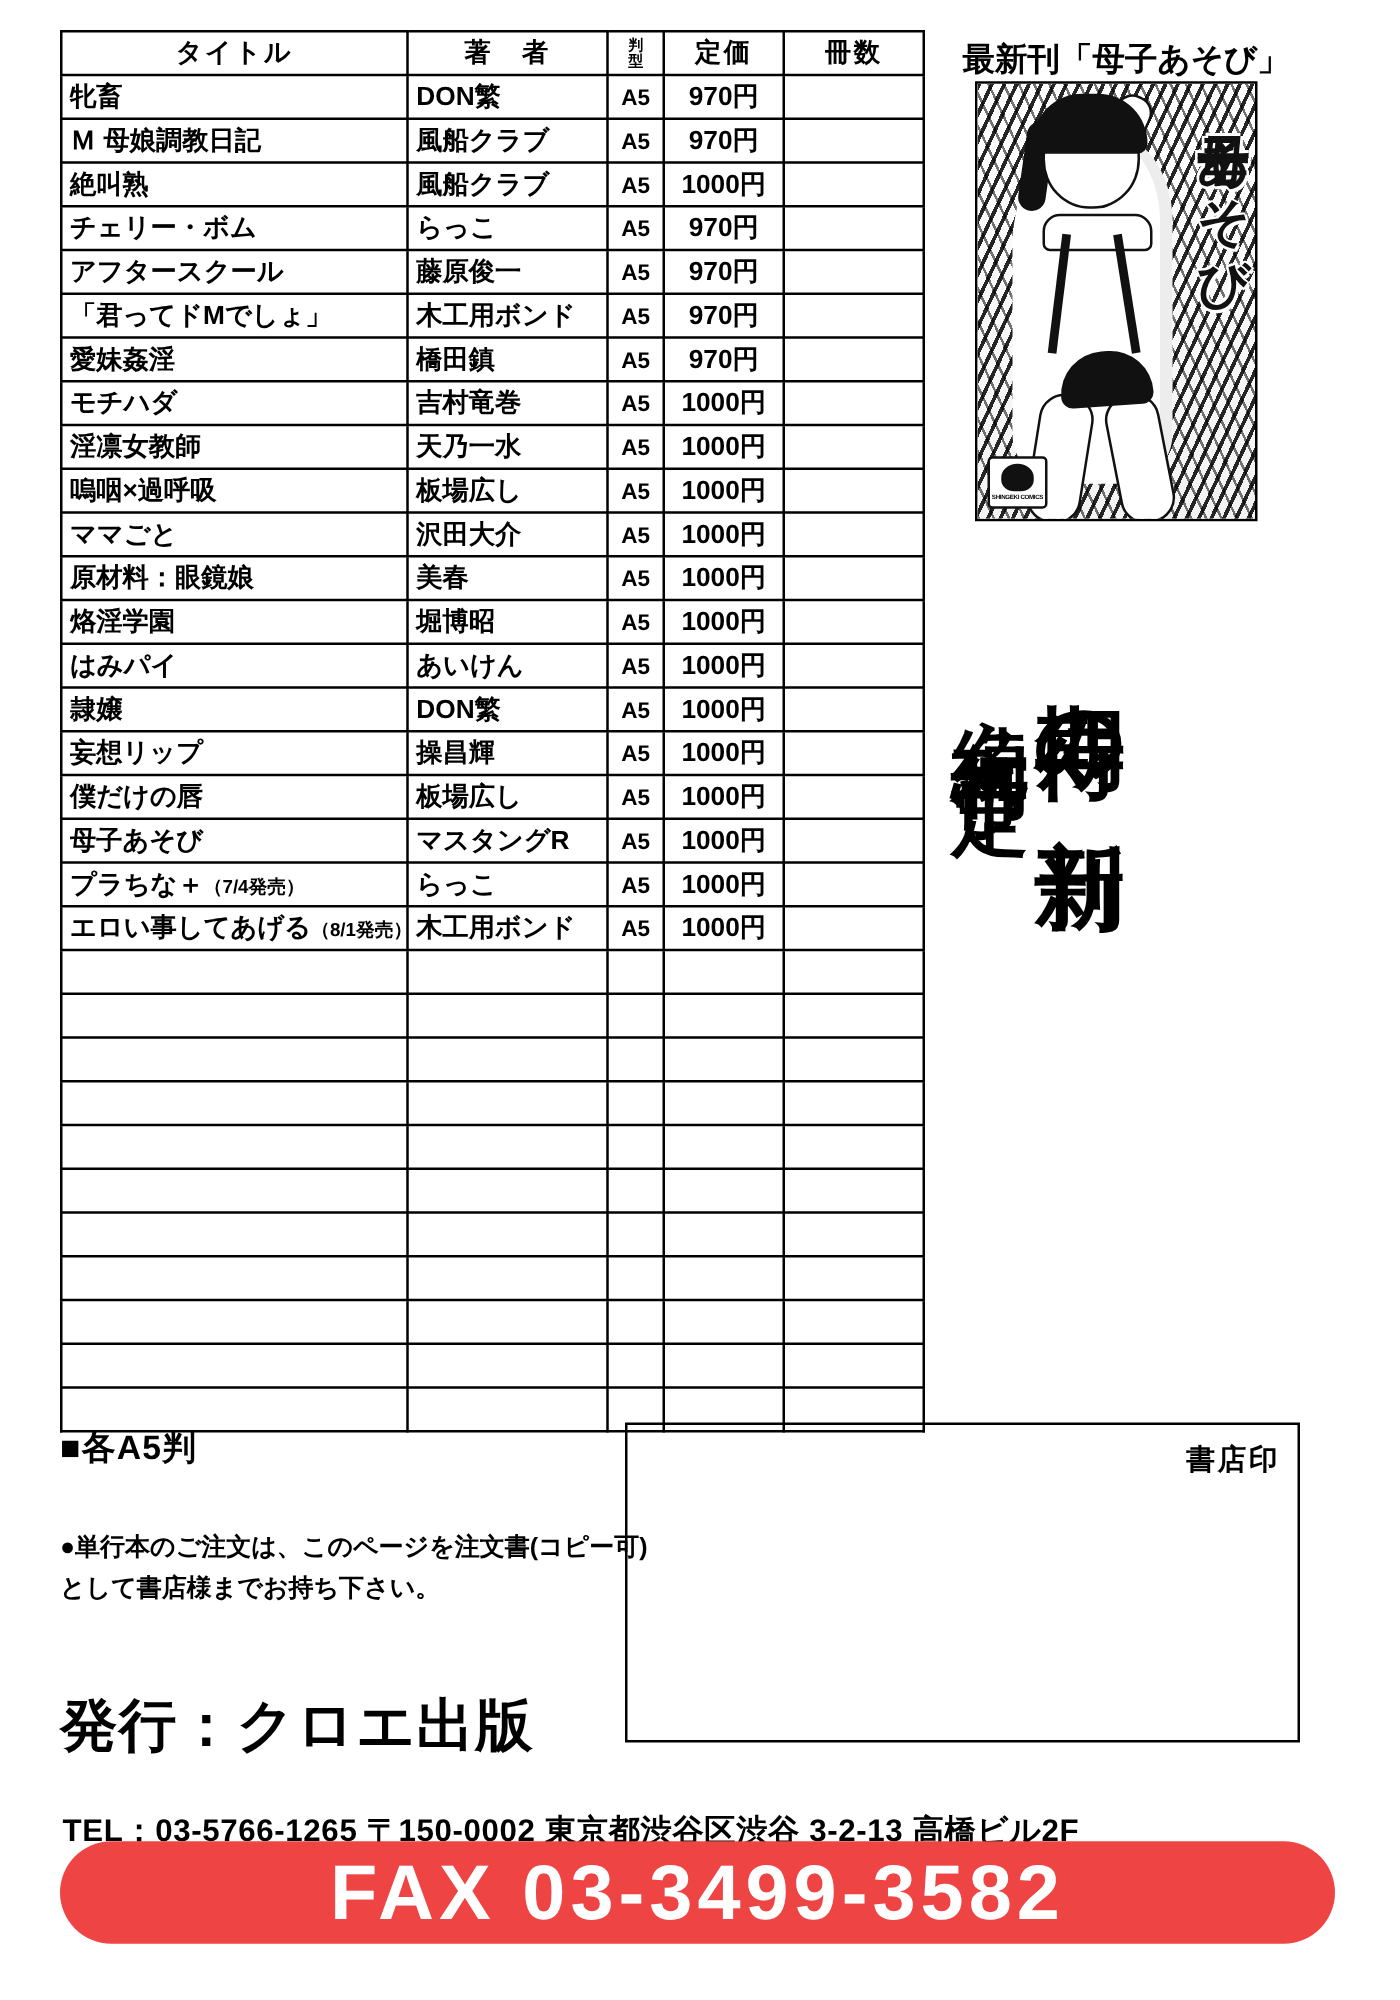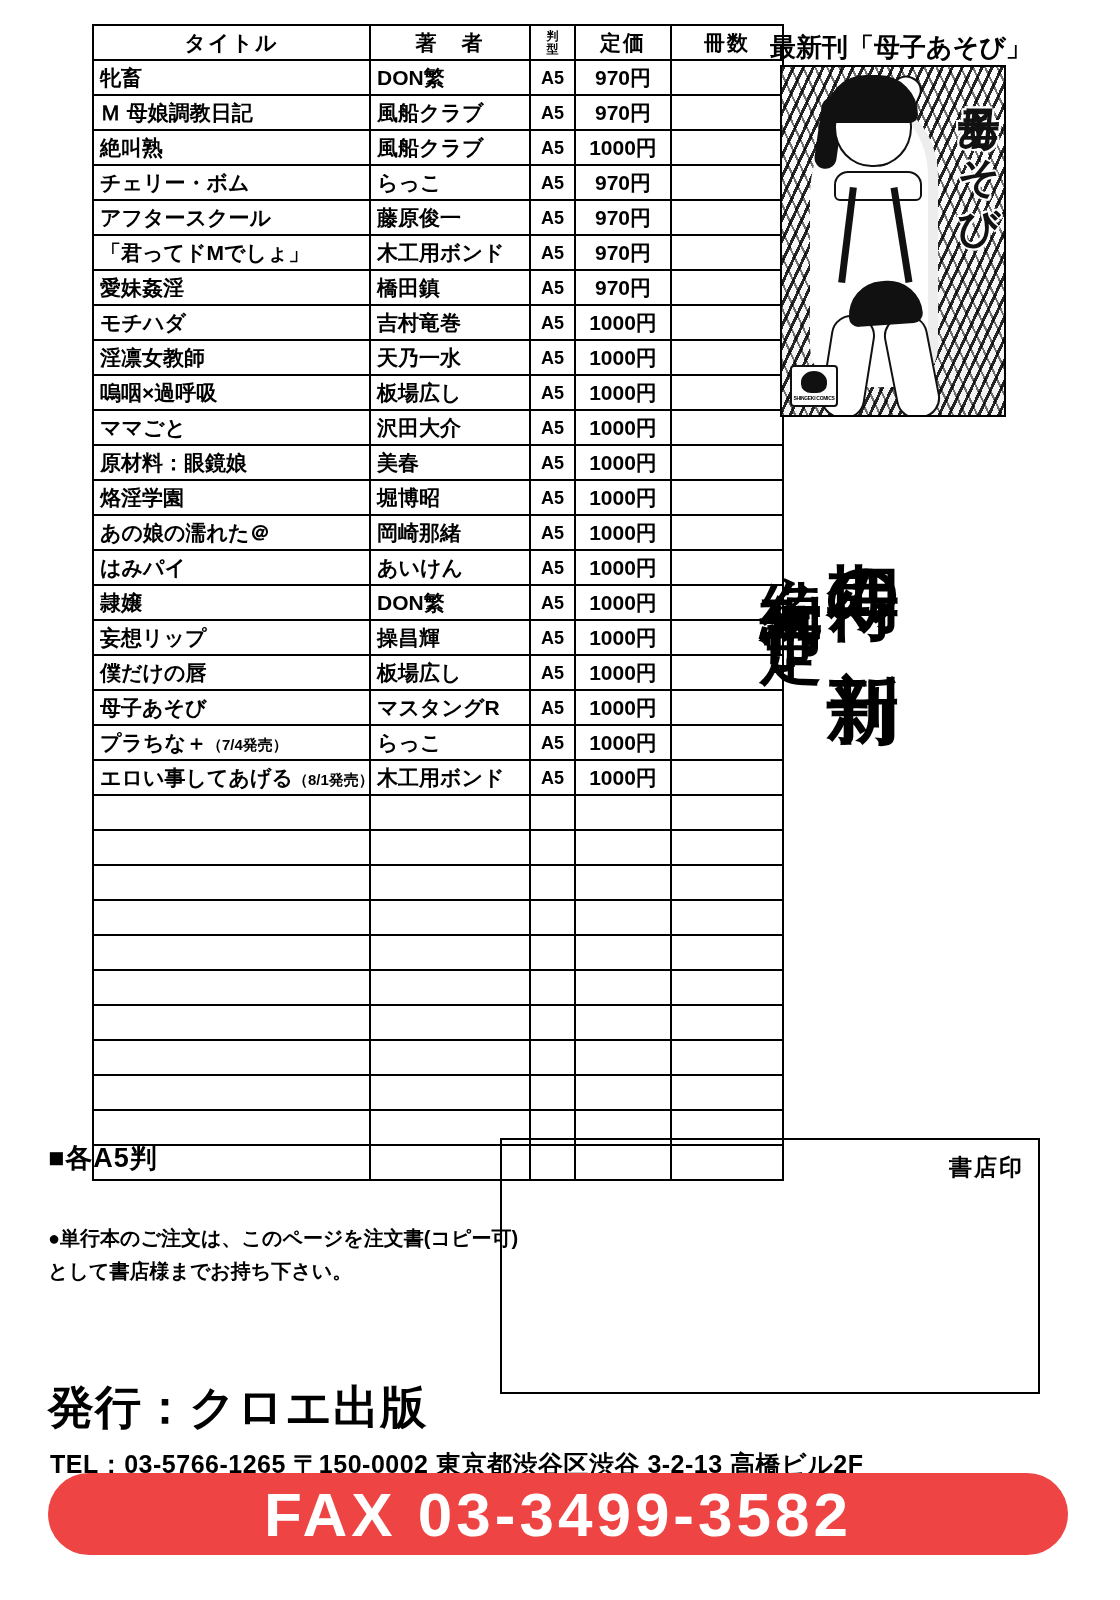--- a/index.html
+++ b/index.html
@@ -15,21 +15,20 @@
     color: #000000;
     overflow: hidden;
   }
 
   
   #order-table-wrap {
     position: absolute;
     left: 48px;
     top: 24px;
     width: 690px;
-    margin-left: 44px;
   }
   table.order {
     border-collapse: collapse;
     width: 690px;
     table-layout: fixed;
   }
   table.order col.c-title  { width: 277px; }
   table.order col.c-author { width: 160px; }
   table.order col.c-size   { width: 45px; }
   table.order col.c-price  { width: 96px; }
@@ -258,21 +257,20 @@
   }
   #notes div { white-space: nowrap; }
   #publisher {
     position: absolute;
     left: 48px;
     top: 1350px;
     font-size: 46px;
     font-weight: bold;
     letter-spacing: 1px;
     white-space: nowrap;
-    margin-top: 27px;
   }
   #address {
     position: absolute;
     left: 50px;
     top: 1448px;
     font-size: 25px;
     font-weight: bold;
     white-space: nowrap;
     letter-spacing: .5px;
   }
@@ -415,27 +413,20 @@
         <tr>
           <td class="title">原材料：眼鏡娘</td>
           <td class="author">美春</td>
           <td class="size">A5</td>
           <td class="price">1000円</td>
           <td class="count"></td>
         </tr>
         <tr>
           <td class="title">烙淫学園</td>
           <td class="author">堀博昭</td>
-          <td class="size">A5</td>
-          <td class="price">1000円</td>
-          <td class="count"></td>
-        </tr>
-        <tr>
-          <td class="title">あの娘の濡れた＠</td>
-          <td class="author">岡崎那緒</td>
           <td class="size">A5</td>
           <td class="price">1000円</td>
           <td class="count"></td>
         </tr>
         <tr>
           <td class="title">はみパイ</td>
           <td class="author">あいけん</td>
           <td class="size">A5</td>
           <td class="price">1000円</td>
           <td class="count"></td>

